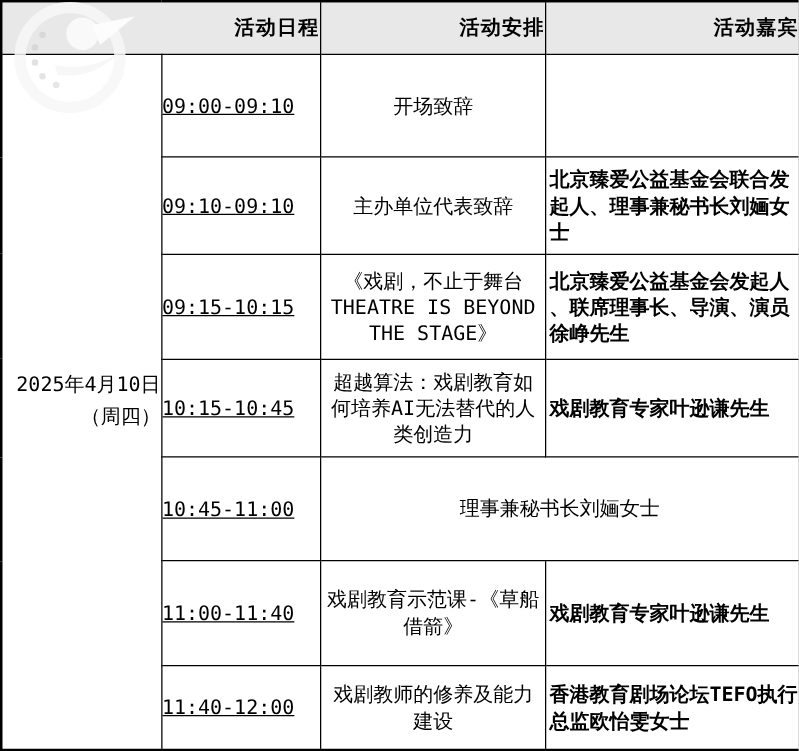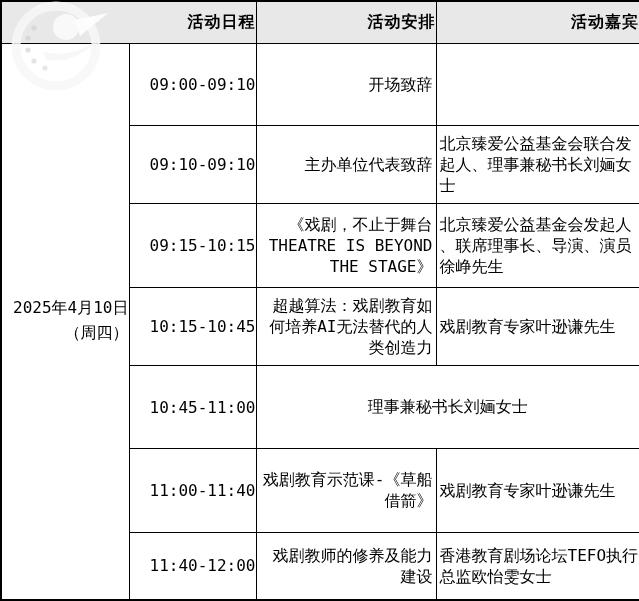--- a/index.html
+++ b/index.html
@@ -38,34 +38,36 @@
     font-weight: bold;
     text-align: right;
     height: 42px;
     letter-spacing: 1px;
   }
   td.date-cell {
     text-align: right;
     line-height: 1.55;
   }
   td.time-cell {
-    text-align: right;
+    text-align: left;
     white-space: nowrap;
+    text-decoration: underline;
   }
   td.arr-cell {
-    text-align: right;
+    text-align: center;
     padding: 2px 3px 2px 4px;
     line-height: 1.32;
   }
   td.guest-cell {
     text-align: left;
     padding: 2px 0 2px 3px;
     line-height: 1.32;
     word-break: break-all;
     line-break: anywhere;
+    font-weight: bold;
   }
   td.span-cell {
     text-align: center;
   }
   tbody tr:nth-child(1) { height: 82px; }
   tbody tr:nth-child(2) { height: 77px; }
   tbody tr:nth-child(3) { height: 83px; }
   tbody tr:nth-child(4) { height: 78px; }
   tbody tr:nth-child(5) { height: 82px; }
   tbody tr:nth-child(6) { height: 83px; margin-left: 41px; }

